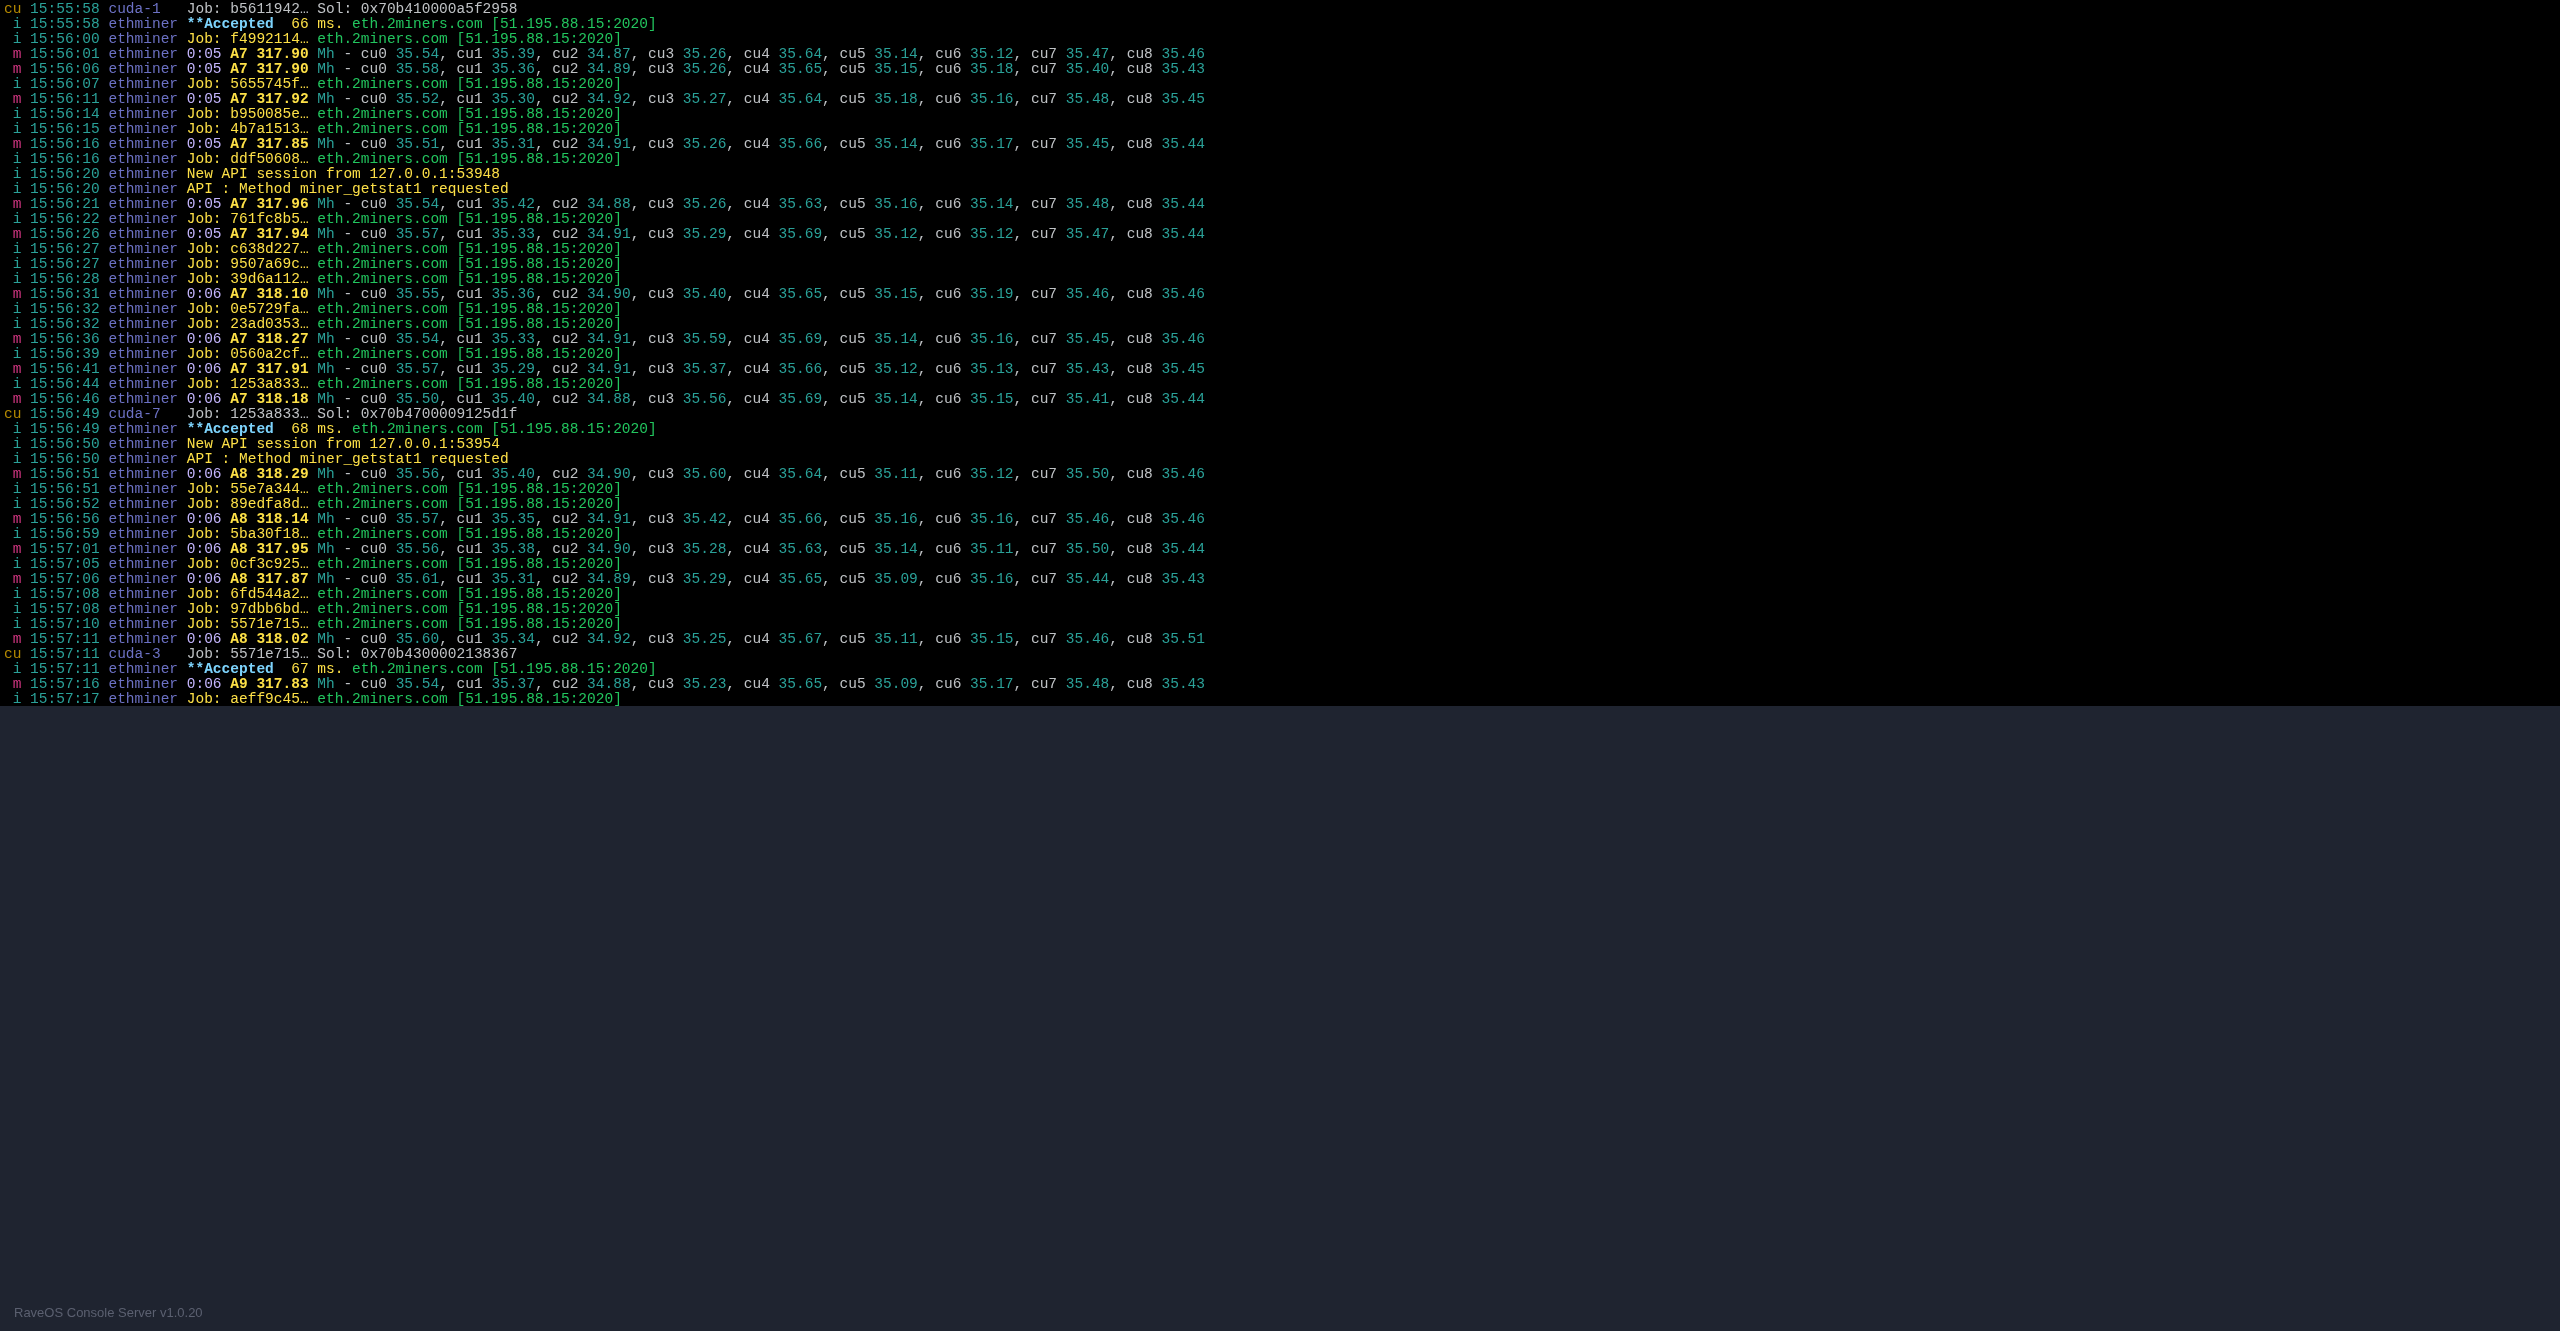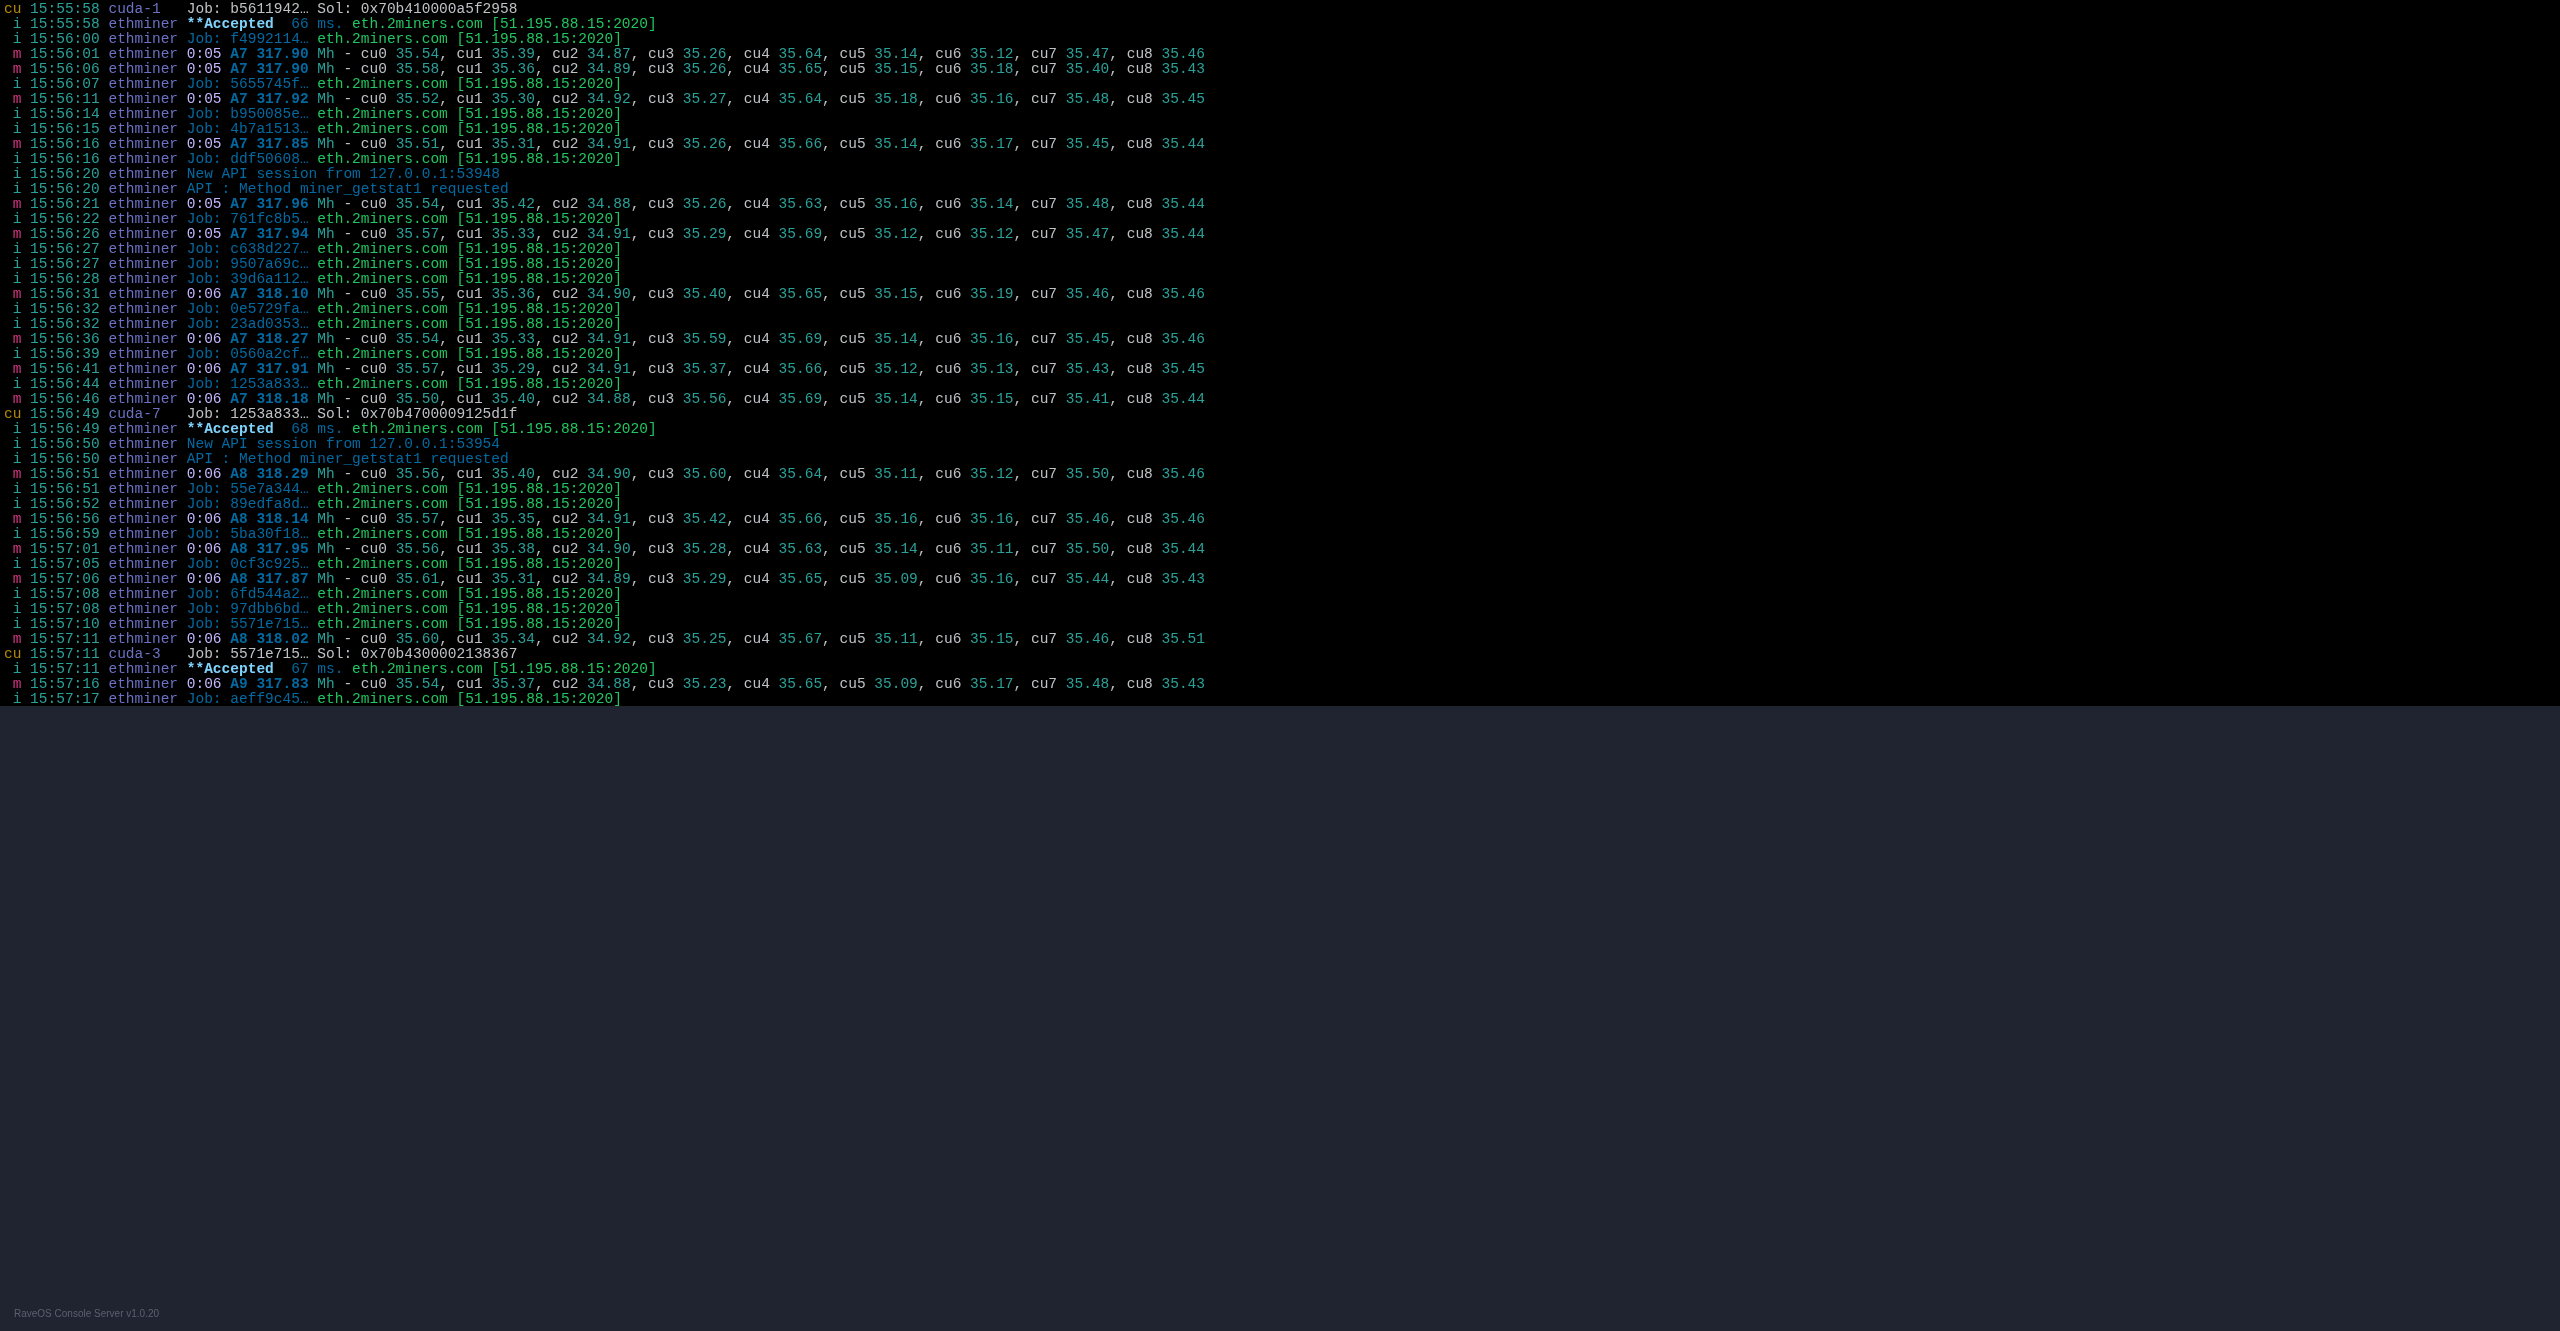--- a/index.html
+++ b/index.html
@@ -27,31 +27,31 @@
     white-space: pre;
     height: 15px;
   }
   .tag-cu   { color: #b58900; }
   .tag-i    { color: #2aa198; }
   .tag-m    { color: #d33682; }
   .time     { color: #2aa198; }
   .src-cuda { color: #6c71c4; }
   .src-eth  { color: #6c71c4; margin-top: 40px; }
   .gray     { color: #bfc2c5; }
-  .white    { color: #0369a1; }
+  .white    { color: #fde047; }
   .url      { color: #22c55e; }
   .grnbold  { color: #7dd3fc; font-weight: bold; }
   .teal     { color: #c4b5fd; }
   .cyan     { color: #2aa198; }
   .footer {
     position: absolute;
     left: 14px;
     bottom: 12px;
     color: #5b6070;
-    font-size: 10px;
+    font-size: 13px;
     font-family: -apple-system, "Segoe UI", sans-serif;
   }
 </style>
 </head>
 <body>
 
 <div id="term"><span class="row"><span class="tag-cu">cu</span> <span class="time">15:55:58</span> <span class="src-cuda">cuda-1  </span> <span class="gray">Job: b5611942… Sol: 0x70b410000a5f2958</span></span><span class="row"><span class="tag-i"> i</span> <span class="time">15:55:58</span> <span class="src-eth">ethminer</span> <span class="grnbold">**Accepted</span>  <span class="white">66 ms.</span> <span class="url">eth.2miners.com [51.195.88.15:2020]</span></span><span class="row"><span class="tag-i"> i</span> <span class="time">15:56:00</span> <span class="src-eth">ethminer</span> <span class="white">Job: f4992114…</span> <span class="url">eth.2miners.com [51.195.88.15:2020]</span></span><span class="row"><span class="tag-m"> m</span> <span class="time">15:56:01</span> <span class="src-eth">ethminer</span> <span class="teal">0:05</span> <span class="white"><b>A7 317.90</b></span> <span class="cyan">Mh</span> <span class="gray">-</span> <span class="gray">cu0</span> <span class="cyan">35.54</span><span class="gray">,</span> <span class="gray">cu1</span> <span class="cyan">35.39</span><span class="gray">,</span> <span class="gray">cu2</span> <span class="cyan">34.87</span><span class="gray">,</span> <span class="gray">cu3</span> <span class="cyan">35.26</span><span class="gray">,</span> <span class="gray">cu4</span> <span class="cyan">35.64</span><span class="gray">,</span> <span class="gray">cu5</span> <span class="cyan">35.14</span><span class="gray">,</span> <span class="gray">cu6</span> <span class="cyan">35.12</span><span class="gray">,</span> <span class="gray">cu7</span> <span class="cyan">35.47</span><span class="gray">,</span> <span class="gray">cu8</span> <span class="cyan">35.46</span></span><span class="row"><span class="tag-m"> m</span> <span class="time">15:56:06</span> <span class="src-eth">ethminer</span> <span class="teal">0:05</span> <span class="white"><b>A7 317.90</b></span> <span class="cyan">Mh</span> <span class="gray">-</span> <span class="gray">cu0</span> <span class="cyan">35.58</span><span class="gray">,</span> <span class="gray">cu1</span> <span class="cyan">35.36</span><span class="gray">,</span> <span class="gray">cu2</span> <span class="cyan">34.89</span><span class="gray">,</span> <span class="gray">cu3</span> <span class="cyan">35.26</span><span class="gray">,</span> <span class="gray">cu4</span> <span class="cyan">35.65</span><span class="gray">,</span> <span class="gray">cu5</span> <span class="cyan">35.15</span><span class="gray">,</span> <span class="gray">cu6</span> <span class="cyan">35.18</span><span class="gray">,</span> <span class="gray">cu7</span> <span class="cyan">35.40</span><span class="gray">,</span> <span class="gray">cu8</span> <span class="cyan">35.43</span></span><span class="row"><span class="tag-i"> i</span> <span class="time">15:56:07</span> <span class="src-eth">ethminer</span> <span class="white">Job: 5655745f…</span> <span class="url">eth.2miners.com [51.195.88.15:2020]</span></span><span class="row"><span class="tag-m"> m</span> <span class="time">15:56:11</span> <span class="src-eth">ethminer</span> <span class="teal">0:05</span> <span class="white"><b>A7 317.92</b></span> <span class="cyan">Mh</span> <span class="gray">-</span> <span class="gray">cu0</span> <span class="cyan">35.52</span><span class="gray">,</span> <span class="gray">cu1</span> <span class="cyan">35.30</span><span class="gray">,</span> <span class="gray">cu2</span> <span class="cyan">34.92</span><span class="gray">,</span> <span class="gray">cu3</span> <span class="cyan">35.27</span><span class="gray">,</span> <span class="gray">cu4</span> <span class="cyan">35.64</span><span class="gray">,</span> <span class="gray">cu5</span> <span class="cyan">35.18</span><span class="gray">,</span> <span class="gray">cu6</span> <span class="cyan">35.16</span><span class="gray">,</span> <span class="gray">cu7</span> <span class="cyan">35.48</span><span class="gray">,</span> <span class="gray">cu8</span> <span class="cyan">35.45</span></span><span class="row"><span class="tag-i"> i</span> <span class="time">15:56:14</span> <span class="src-eth">ethminer</span> <span class="white">Job: b950085e…</span> <span class="url">eth.2miners.com [51.195.88.15:2020]</span></span><span class="row"><span class="tag-i"> i</span> <span class="time">15:56:15</span> <span class="src-eth">ethminer</span> <span class="white">Job: 4b7a1513…</span> <span class="url">eth.2miners.com [51.195.88.15:2020]</span></span><span class="row"><span class="tag-m"> m</span> <span class="time">15:56:16</span> <span class="src-eth">ethminer</span> <span class="teal">0:05</span> <span class="white"><b>A7 317.85</b></span> <span class="cyan">Mh</span> <span class="gray">-</span> <span class="gray">cu0</span> <span class="cyan">35.51</span><span class="gray">,</span> <span class="gray">cu1</span> <span class="cyan">35.31</span><span class="gray">,</span> <span class="gray">cu2</span> <span class="cyan">34.91</span><span class="gray">,</span> <span class="gray">cu3</span> <span class="cyan">35.26</span><span class="gray">,</span> <span class="gray">cu4</span> <span class="cyan">35.66</span><span class="gray">,</span> <span class="gray">cu5</span> <span class="cyan">35.14</span><span class="gray">,</span> <span class="gray">cu6</span> <span class="cyan">35.17</span><span class="gray">,</span> <span class="gray">cu7</span> <span class="cyan">35.45</span><span class="gray">,</span> <span class="gray">cu8</span> <span class="cyan">35.44</span></span><span class="row"><span class="tag-i"> i</span> <span class="time">15:56:16</span> <span class="src-eth">ethminer</span> <span class="white">Job: ddf50608…</span> <span class="url">eth.2miners.com [51.195.88.15:2020]</span></span><span class="row"><span class="tag-i"> i</span> <span class="time">15:56:20</span> <span class="src-eth">ethminer</span> <span class="white">New API session from 127.0.0.1:53948</span></span><span class="row"><span class="tag-i"> i</span> <span class="time">15:56:20</span> <span class="src-eth">ethminer</span> <span class="white">API : Method miner_getstat1 requested</span></span><span class="row"><span class="tag-m"> m</span> <span class="time">15:56:21</span> <span class="src-eth">ethminer</span> <span class="teal">0:05</span> <span class="white"><b>A7 317.96</b></span> <span class="cyan">Mh</span> <span class="gray">-</span> <span class="gray">cu0</span> <span class="cyan">35.54</span><span class="gray">,</span> <span class="gray">cu1</span> <span class="cyan">35.42</span><span class="gray">,</span> <span class="gray">cu2</span> <span class="cyan">34.88</span><span class="gray">,</span> <span class="gray">cu3</span> <span class="cyan">35.26</span><span class="gray">,</span> <span class="gray">cu4</span> <span class="cyan">35.63</span><span class="gray">,</span> <span class="gray">cu5</span> <span class="cyan">35.16</span><span class="gray">,</span> <span class="gray">cu6</span> <span class="cyan">35.14</span><span class="gray">,</span> <span class="gray">cu7</span> <span class="cyan">35.48</span><span class="gray">,</span> <span class="gray">cu8</span> <span class="cyan">35.44</span></span><span class="row"><span class="tag-i"> i</span> <span class="time">15:56:22</span> <span class="src-eth">ethminer</span> <span class="white">Job: 761fc8b5…</span> <span class="url">eth.2miners.com [51.195.88.15:2020]</span></span><span class="row"><span class="tag-m"> m</span> <span class="time">15:56:26</span> <span class="src-eth">ethminer</span> <span class="teal">0:05</span> <span class="white"><b>A7 317.94</b></span> <span class="cyan">Mh</span> <span class="gray">-</span> <span class="gray">cu0</span> <span class="cyan">35.57</span><span class="gray">,</span> <span class="gray">cu1</span> <span class="cyan">35.33</span><span class="gray">,</span> <span class="gray">cu2</span> <span class="cyan">34.91</span><span class="gray">,</span> <span class="gray">cu3</span> <span class="cyan">35.29</span><span class="gray">,</span> <span class="gray">cu4</span> <span class="cyan">35.69</span><span class="gray">,</span> <span class="gray">cu5</span> <span class="cyan">35.12</span><span class="gray">,</span> <span class="gray">cu6</span> <span class="cyan">35.12</span><span class="gray">,</span> <span class="gray">cu7</span> <span class="cyan">35.47</span><span class="gray">,</span> <span class="gray">cu8</span> <span class="cyan">35.44</span></span><span class="row"><span class="tag-i"> i</span> <span class="time">15:56:27</span> <span class="src-eth">ethminer</span> <span class="white">Job: c638d227…</span> <span class="url">eth.2miners.com [51.195.88.15:2020]</span></span><span class="row"><span class="tag-i"> i</span> <span class="time">15:56:27</span> <span class="src-eth">ethminer</span> <span class="white">Job: 9507a69c…</span> <span class="url">eth.2miners.com [51.195.88.15:2020]</span></span><span class="row"><span class="tag-i"> i</span> <span class="time">15:56:28</span> <span class="src-eth">ethminer</span> <span class="white">Job: 39d6a112…</span> <span class="url">eth.2miners.com [51.195.88.15:2020]</span></span><span class="row"><span class="tag-m"> m</span> <span class="time">15:56:31</span> <span class="src-eth">ethminer</span> <span class="teal">0:06</span> <span class="white"><b>A7 318.10</b></span> <span class="cyan">Mh</span> <span class="gray">-</span> <span class="gray">cu0</span> <span class="cyan">35.55</span><span class="gray">,</span> <span class="gray">cu1</span> <span class="cyan">35.36</span><span class="gray">,</span> <span class="gray">cu2</span> <span class="cyan">34.90</span><span class="gray">,</span> <span class="gray">cu3</span> <span class="cyan">35.40</span><span class="gray">,</span> <span class="gray">cu4</span> <span class="cyan">35.65</span><span class="gray">,</span> <span class="gray">cu5</span> <span class="cyan">35.15</span><span class="gray">,</span> <span class="gray">cu6</span> <span class="cyan">35.19</span><span class="gray">,</span> <span class="gray">cu7</span> <span class="cyan">35.46</span><span class="gray">,</span> <span class="gray">cu8</span> <span class="cyan">35.46</span></span><span class="row"><span class="tag-i"> i</span> <span class="time">15:56:32</span> <span class="src-eth">ethminer</span> <span class="white">Job: 0e5729fa…</span> <span class="url">eth.2miners.com [51.195.88.15:2020]</span></span><span class="row"><span class="tag-i"> i</span> <span class="time">15:56:32</span> <span class="src-eth">ethminer</span> <span class="white">Job: 23ad0353…</span> <span class="url">eth.2miners.com [51.195.88.15:2020]</span></span><span class="row"><span class="tag-m"> m</span> <span class="time">15:56:36</span> <span class="src-eth">ethminer</span> <span class="teal">0:06</span> <span class="white"><b>A7 318.27</b></span> <span class="cyan">Mh</span> <span class="gray">-</span> <span class="gray">cu0</span> <span class="cyan">35.54</span><span class="gray">,</span> <span class="gray">cu1</span> <span class="cyan">35.33</span><span class="gray">,</span> <span class="gray">cu2</span> <span class="cyan">34.91</span><span class="gray">,</span> <span class="gray">cu3</span> <span class="cyan">35.59</span><span class="gray">,</span> <span class="gray">cu4</span> <span class="cyan">35.69</span><span class="gray">,</span> <span class="gray">cu5</span> <span class="cyan">35.14</span><span class="gray">,</span> <span class="gray">cu6</span> <span class="cyan">35.16</span><span class="gray">,</span> <span class="gray">cu7</span> <span class="cyan">35.45</span><span class="gray">,</span> <span class="gray">cu8</span> <span class="cyan">35.46</span></span><span class="row"><span class="tag-i"> i</span> <span class="time">15:56:39</span> <span class="src-eth">ethminer</span> <span class="white">Job: 0560a2cf…</span> <span class="url">eth.2miners.com [51.195.88.15:2020]</span></span><span class="row"><span class="tag-m"> m</span> <span class="time">15:56:41</span> <span class="src-eth">ethminer</span> <span class="teal">0:06</span> <span class="white"><b>A7 317.91</b></span> <span class="cyan">Mh</span> <span class="gray">-</span> <span class="gray">cu0</span> <span class="cyan">35.57</span><span class="gray">,</span> <span class="gray">cu1</span> <span class="cyan">35.29</span><span class="gray">,</span> <span class="gray">cu2</span> <span class="cyan">34.91</span><span class="gray">,</span> <span class="gray">cu3</span> <span class="cyan">35.37</span><span class="gray">,</span> <span class="gray">cu4</span> <span class="cyan">35.66</span><span class="gray">,</span> <span class="gray">cu5</span> <span class="cyan">35.12</span><span class="gray">,</span> <span class="gray">cu6</span> <span class="cyan">35.13</span><span class="gray">,</span> <span class="gray">cu7</span> <span class="cyan">35.43</span><span class="gray">,</span> <span class="gray">cu8</span> <span class="cyan">35.45</span></span><span class="row"><span class="tag-i"> i</span> <span class="time">15:56:44</span> <span class="src-eth">ethminer</span> <span class="white">Job: 1253a833…</span> <span class="url">eth.2miners.com [51.195.88.15:2020]</span></span><span class="row"><span class="tag-m"> m</span> <span class="time">15:56:46</span> <span class="src-eth">ethminer</span> <span class="teal">0:06</span> <span class="white"><b>A7 318.18</b></span> <span class="cyan">Mh</span> <span class="gray">-</span> <span class="gray">cu0</span> <span class="cyan">35.50</span><span class="gray">,</span> <span class="gray">cu1</span> <span class="cyan">35.40</span><span class="gray">,</span> <span class="gray">cu2</span> <span class="cyan">34.88</span><span class="gray">,</span> <span class="gray">cu3</span> <span class="cyan">35.56</span><span class="gray">,</span> <span class="gray">cu4</span> <span class="cyan">35.69</span><span class="gray">,</span> <span class="gray">cu5</span> <span class="cyan">35.14</span><span class="gray">,</span> <span class="gray">cu6</span> <span class="cyan">35.15</span><span class="gray">,</span> <span class="gray">cu7</span> <span class="cyan">35.41</span><span class="gray">,</span> <span class="gray">cu8</span> <span class="cyan">35.44</span></span><span class="row"><span class="tag-cu">cu</span> <span class="time">15:56:49</span> <span class="src-cuda">cuda-7  </span> <span class="gray">Job: 1253a833… Sol: 0x70b4700009125d1f</span></span><span class="row"><span class="tag-i"> i</span> <span class="time">15:56:49</span> <span class="src-eth">ethminer</span> <span class="grnbold">**Accepted</span>  <span class="white">68 ms.</span> <span class="url">eth.2miners.com [51.195.88.15:2020]</span></span><span class="row"><span class="tag-i"> i</span> <span class="time">15:56:50</span> <span class="src-eth">ethminer</span> <span class="white">New API session from 127.0.0.1:53954</span></span><span class="row"><span class="tag-i"> i</span> <span class="time">15:56:50</span> <span class="src-eth">ethminer</span> <span class="white">API : Method miner_getstat1 requested</span></span><span class="row"><span class="tag-m"> m</span> <span class="time">15:56:51</span> <span class="src-eth">ethminer</span> <span class="teal">0:06</span> <span class="white"><b>A8 318.29</b></span> <span class="cyan">Mh</span> <span class="gray">-</span> <span class="gray">cu0</span> <span class="cyan">35.56</span><span class="gray">,</span> <span class="gray">cu1</span> <span class="cyan">35.40</span><span class="gray">,</span> <span class="gray">cu2</span> <span class="cyan">34.90</span><span class="gray">,</span> <span class="gray">cu3</span> <span class="cyan">35.60</span><span class="gray">,</span> <span class="gray">cu4</span> <span class="cyan">35.64</span><span class="gray">,</span> <span class="gray">cu5</span> <span class="cyan">35.11</span><span class="gray">,</span> <span class="gray">cu6</span> <span class="cyan">35.12</span><span class="gray">,</span> <span class="gray">cu7</span> <span class="cyan">35.50</span><span class="gray">,</span> <span class="gray">cu8</span> <span class="cyan">35.46</span></span><span class="row"><span class="tag-i"> i</span> <span class="time">15:56:51</span> <span class="src-eth">ethminer</span> <span class="white">Job: 55e7a344…</span> <span class="url">eth.2miners.com [51.195.88.15:2020]</span></span><span class="row"><span class="tag-i"> i</span> <span class="time">15:56:52</span> <span class="src-eth">ethminer</span> <span class="white">Job: 89edfa8d…</span> <span class="url">eth.2miners.com [51.195.88.15:2020]</span></span><span class="row"><span class="tag-m"> m</span> <span class="time">15:56:56</span> <span class="src-eth">ethminer</span> <span class="teal">0:06</span> <span class="white"><b>A8 318.14</b></span> <span class="cyan">Mh</span> <span class="gray">-</span> <span class="gray">cu0</span> <span class="cyan">35.57</span><span class="gray">,</span> <span class="gray">cu1</span> <span class="cyan">35.35</span><span class="gray">,</span> <span class="gray">cu2</span> <span class="cyan">34.91</span><span class="gray">,</span> <span class="gray">cu3</span> <span class="cyan">35.42</span><span class="gray">,</span> <span class="gray">cu4</span> <span class="cyan">35.66</span><span class="gray">,</span> <span class="gray">cu5</span> <span class="cyan">35.16</span><span class="gray">,</span> <span class="gray">cu6</span> <span class="cyan">35.16</span><span class="gray">,</span> <span class="gray">cu7</span> <span class="cyan">35.46</span><span class="gray">,</span> <span class="gray">cu8</span> <span class="cyan">35.46</span></span><span class="row"><span class="tag-i"> i</span> <span class="time">15:56:59</span> <span class="src-eth">ethminer</span> <span class="white">Job: 5ba30f18…</span> <span class="url">eth.2miners.com [51.195.88.15:2020]</span></span><span class="row"><span class="tag-m"> m</span> <span class="time">15:57:01</span> <span class="src-eth">ethminer</span> <span class="teal">0:06</span> <span class="white"><b>A8 317.95</b></span> <span class="cyan">Mh</span> <span class="gray">-</span> <span class="gray">cu0</span> <span class="cyan">35.56</span><span class="gray">,</span> <span class="gray">cu1</span> <span class="cyan">35.38</span><span class="gray">,</span> <span class="gray">cu2</span> <span class="cyan">34.90</span><span class="gray">,</span> <span class="gray">cu3</span> <span class="cyan">35.28</span><span class="gray">,</span> <span class="gray">cu4</span> <span class="cyan">35.63</span><span class="gray">,</span> <span class="gray">cu5</span> <span class="cyan">35.14</span><span class="gray">,</span> <span class="gray">cu6</span> <span class="cyan">35.11</span><span class="gray">,</span> <span class="gray">cu7</span> <span class="cyan">35.50</span><span class="gray">,</span> <span class="gray">cu8</span> <span class="cyan">35.44</span></span><span class="row"><span class="tag-i"> i</span> <span class="time">15:57:05</span> <span class="src-eth">ethminer</span> <span class="white">Job: 0cf3c925…</span> <span class="url">eth.2miners.com [51.195.88.15:2020]</span></span><span class="row"><span class="tag-m"> m</span> <span class="time">15:57:06</span> <span class="src-eth">ethminer</span> <span class="teal">0:06</span> <span class="white"><b>A8 317.87</b></span> <span class="cyan">Mh</span> <span class="gray">-</span> <span class="gray">cu0</span> <span class="cyan">35.61</span><span class="gray">,</span> <span class="gray">cu1</span> <span class="cyan">35.31</span><span class="gray">,</span> <span class="gray">cu2</span> <span class="cyan">34.89</span><span class="gray">,</span> <span class="gray">cu3</span> <span class="cyan">35.29</span><span class="gray">,</span> <span class="gray">cu4</span> <span class="cyan">35.65</span><span class="gray">,</span> <span class="gray">cu5</span> <span class="cyan">35.09</span><span class="gray">,</span> <span class="gray">cu6</span> <span class="cyan">35.16</span><span class="gray">,</span> <span class="gray">cu7</span> <span class="cyan">35.44</span><span class="gray">,</span> <span class="gray">cu8</span> <span class="cyan">35.43</span></span><span class="row"><span class="tag-i"> i</span> <span class="time">15:57:08</span> <span class="src-eth">ethminer</span> <span class="white">Job: 6fd544a2…</span> <span class="url">eth.2miners.com [51.195.88.15:2020]</span></span><span class="row"><span class="tag-i"> i</span> <span class="time">15:57:08</span> <span class="src-eth">ethminer</span> <span class="white">Job: 97dbb6bd…</span> <span class="url">eth.2miners.com [51.195.88.15:2020]</span></span><span class="row"><span class="tag-i"> i</span> <span class="time">15:57:10</span> <span class="src-eth">ethminer</span> <span class="white">Job: 5571e715…</span> <span class="url">eth.2miners.com [51.195.88.15:2020]</span></span><span class="row"><span class="tag-m"> m</span> <span class="time">15:57:11</span> <span class="src-eth">ethminer</span> <span class="teal">0:06</span> <span class="white"><b>A8 318.02</b></span> <span class="cyan">Mh</span> <span class="gray">-</span> <span class="gray">cu0</span> <span class="cyan">35.60</span><span class="gray">,</span> <span class="gray">cu1</span> <span class="cyan">35.34</span><span class="gray">,</span> <span class="gray">cu2</span> <span class="cyan">34.92</span><span class="gray">,</span> <span class="gray">cu3</span> <span class="cyan">35.25</span><span class="gray">,</span> <span class="gray">cu4</span> <span class="cyan">35.67</span><span class="gray">,</span> <span class="gray">cu5</span> <span class="cyan">35.11</span><span class="gray">,</span> <span class="gray">cu6</span> <span class="cyan">35.15</span><span class="gray">,</span> <span class="gray">cu7</span> <span class="cyan">35.46</span><span class="gray">,</span> <span class="gray">cu8</span> <span class="cyan">35.51</span></span><span class="row"><span class="tag-cu">cu</span> <span class="time">15:57:11</span> <span class="src-cuda">cuda-3  </span> <span class="gray">Job: 5571e715… Sol: 0x70b4300002138367</span></span><span class="row"><span class="tag-i"> i</span> <span class="time">15:57:11</span> <span class="src-eth">ethminer</span> <span class="grnbold">**Accepted</span>  <span class="white">67 ms.</span> <span class="url">eth.2miners.com [51.195.88.15:2020]</span></span><span class="row"><span class="tag-m"> m</span> <span class="time">15:57:16</span> <span class="src-eth">ethminer</span> <span class="teal">0:06</span> <span class="white"><b>A9 317.83</b></span> <span class="cyan">Mh</span> <span class="gray">-</span> <span class="gray">cu0</span> <span class="cyan">35.54</span><span class="gray">,</span> <span class="gray">cu1</span> <span class="cyan">35.37</span><span class="gray">,</span> <span class="gray">cu2</span> <span class="cyan">34.88</span><span class="gray">,</span> <span class="gray">cu3</span> <span class="cyan">35.23</span><span class="gray">,</span> <span class="gray">cu4</span> <span class="cyan">35.65</span><span class="gray">,</span> <span class="gray">cu5</span> <span class="cyan">35.09</span><span class="gray">,</span> <span class="gray">cu6</span> <span class="cyan">35.17</span><span class="gray">,</span> <span class="gray">cu7</span> <span class="cyan">35.48</span><span class="gray">,</span> <span class="gray">cu8</span> <span class="cyan">35.43</span></span><span class="row"><span class="tag-i"> i</span> <span class="time">15:57:17</span> <span class="src-eth">ethminer</span> <span class="white">Job: aeff9c45…</span> <span class="url">eth.2miners.com [51.195.88.15:2020]</span></span></div>
 
 <div class="footer">RaveOS Console Server v1.0.20</div>
 

